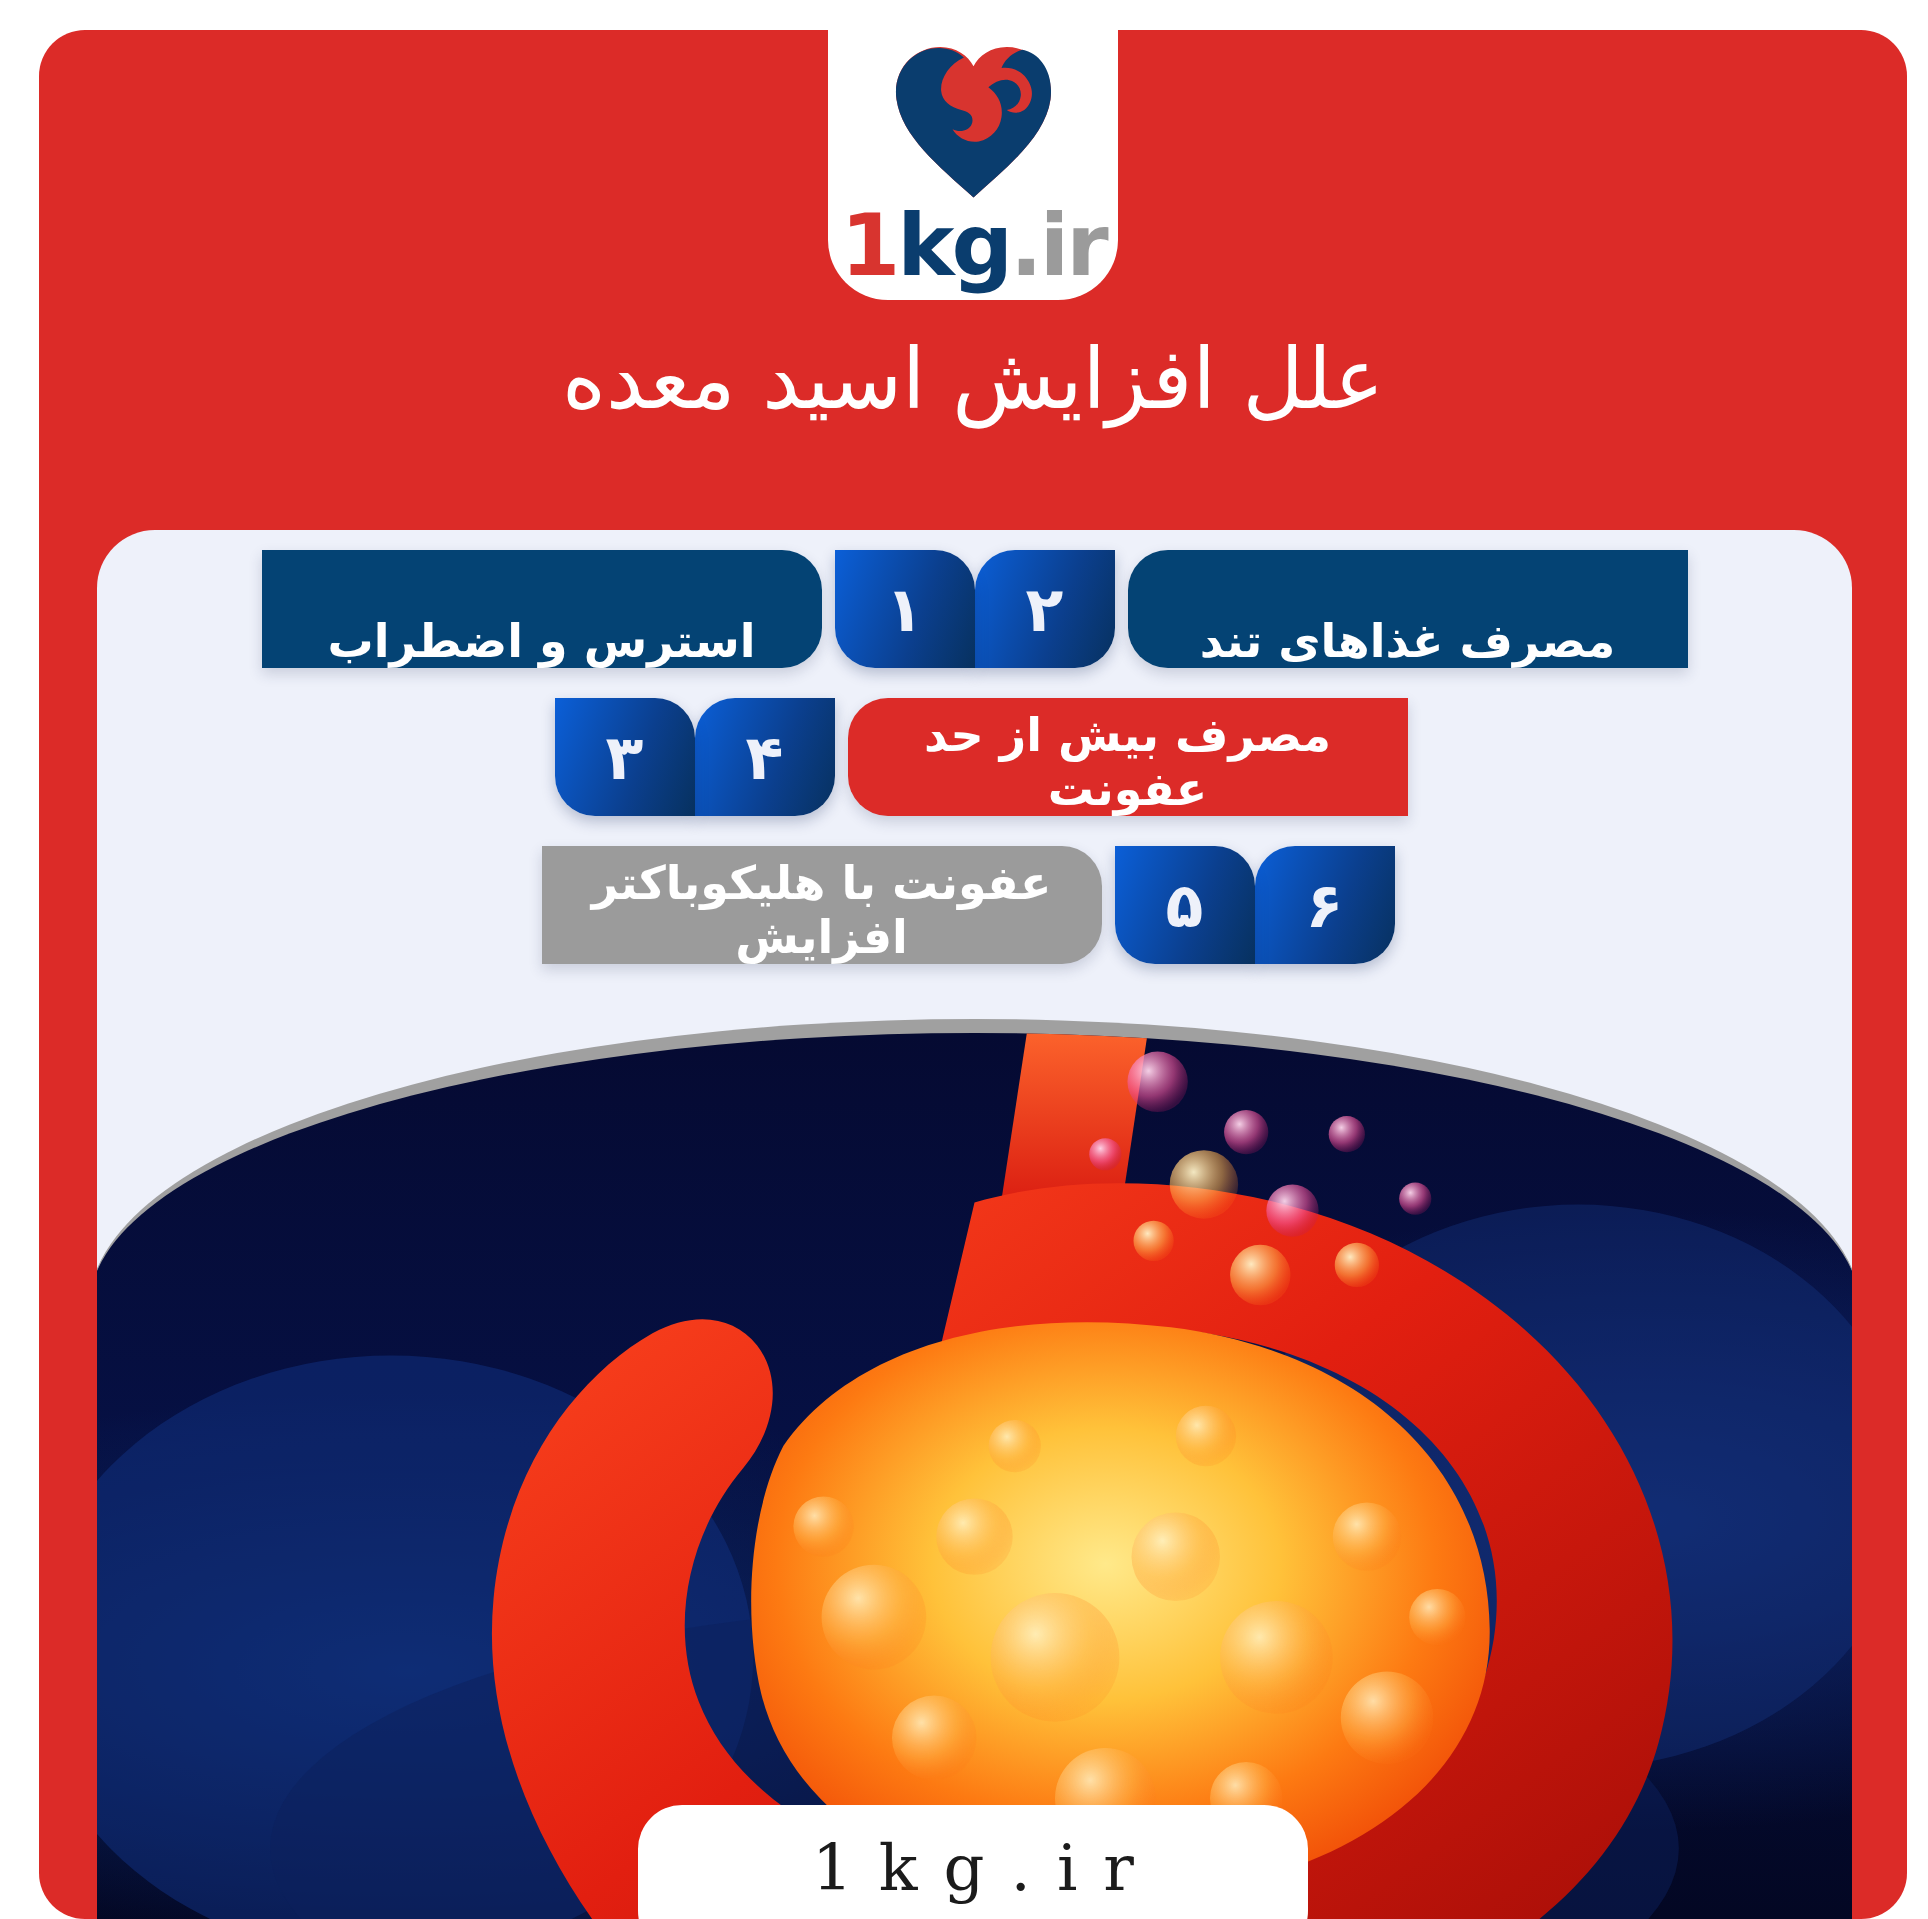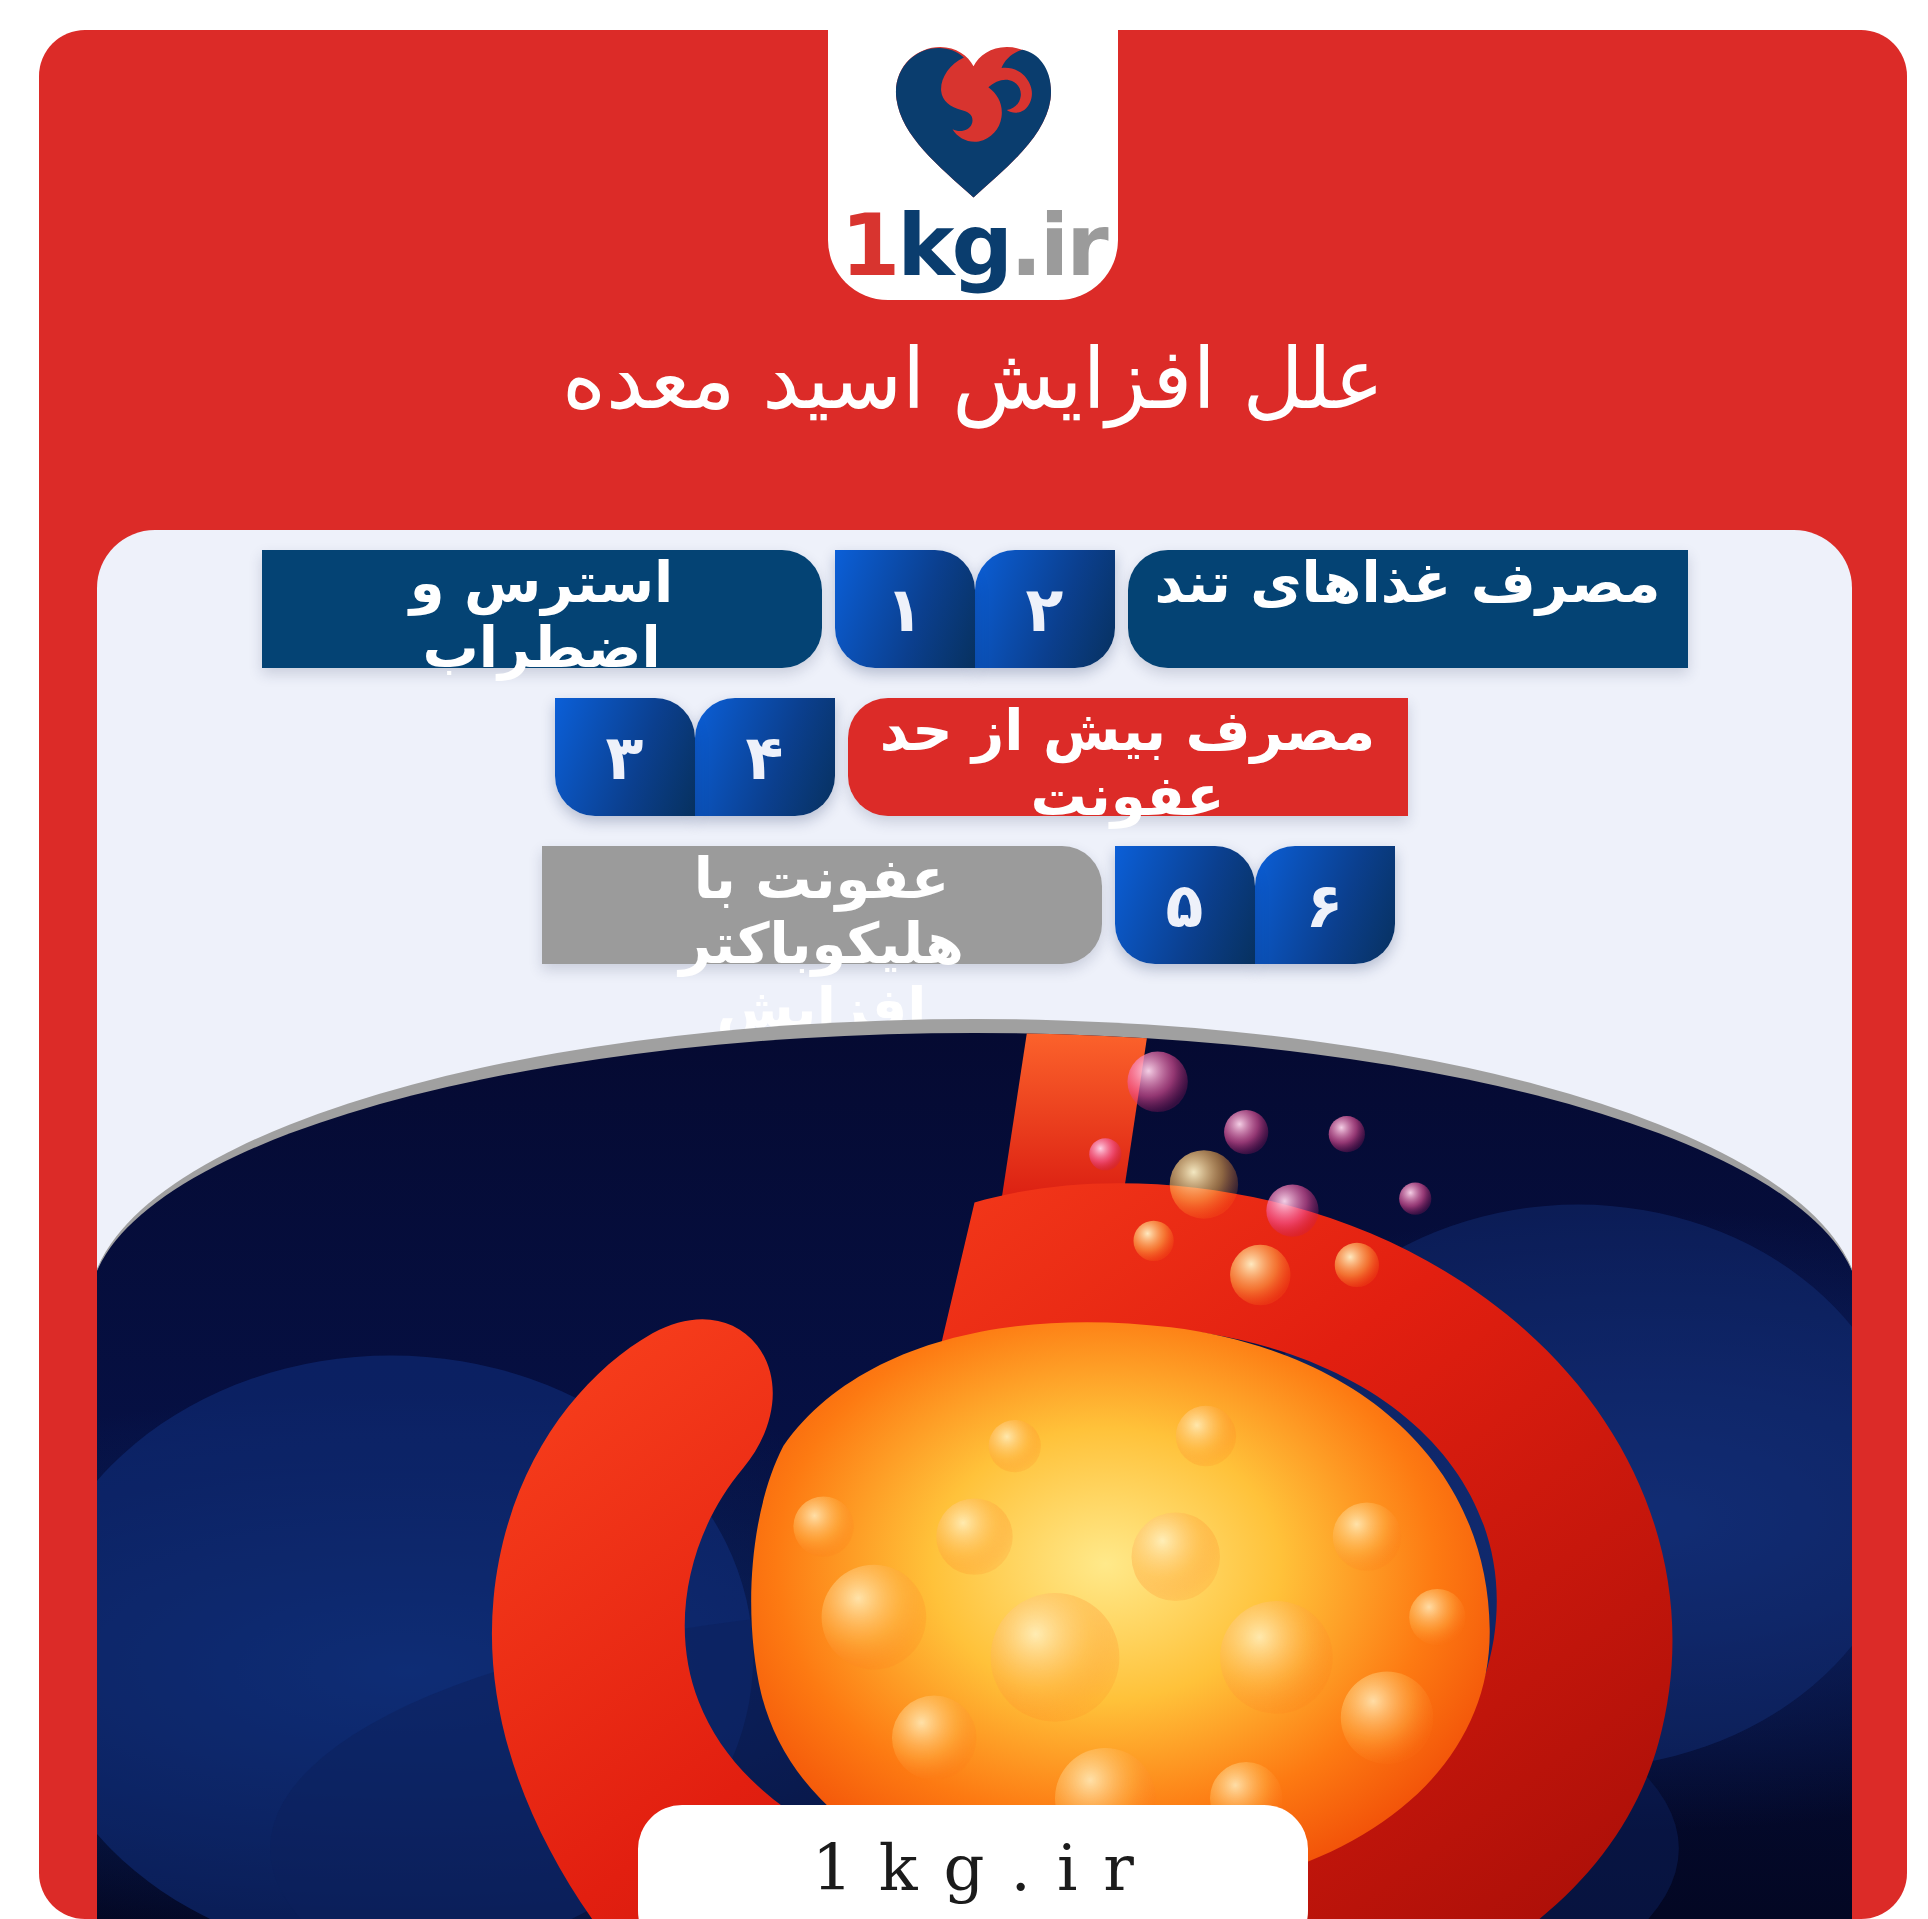--- a/index.html
+++ b/index.html
@@ -96,24 +96,24 @@
     flex-direction:row-reverse; 
     align-items:stretch;
     justify-content:center;
     gap:0;
     height:118px;
   }
 
   .pill{
     width:560px;
     display:flex;
-    align-items:flex-start;
+    align-items:flex-end;
     justify-content:center;
     color:#ffffff;
-    font-size:56px;
+    font-size:46px;
     font-weight:bold;
     direction:rtl;
     box-sizing:border-box;
     padding:0 24px;
     text-align:center;
     box-shadow:0 6px 14px rgba(40,50,90,.18);
   }
   
   .pill.right{ border-radius:0 40px 40px 0; margin-right:0;}
   .pill.left { border-radius:40px 0 0 40px;}

